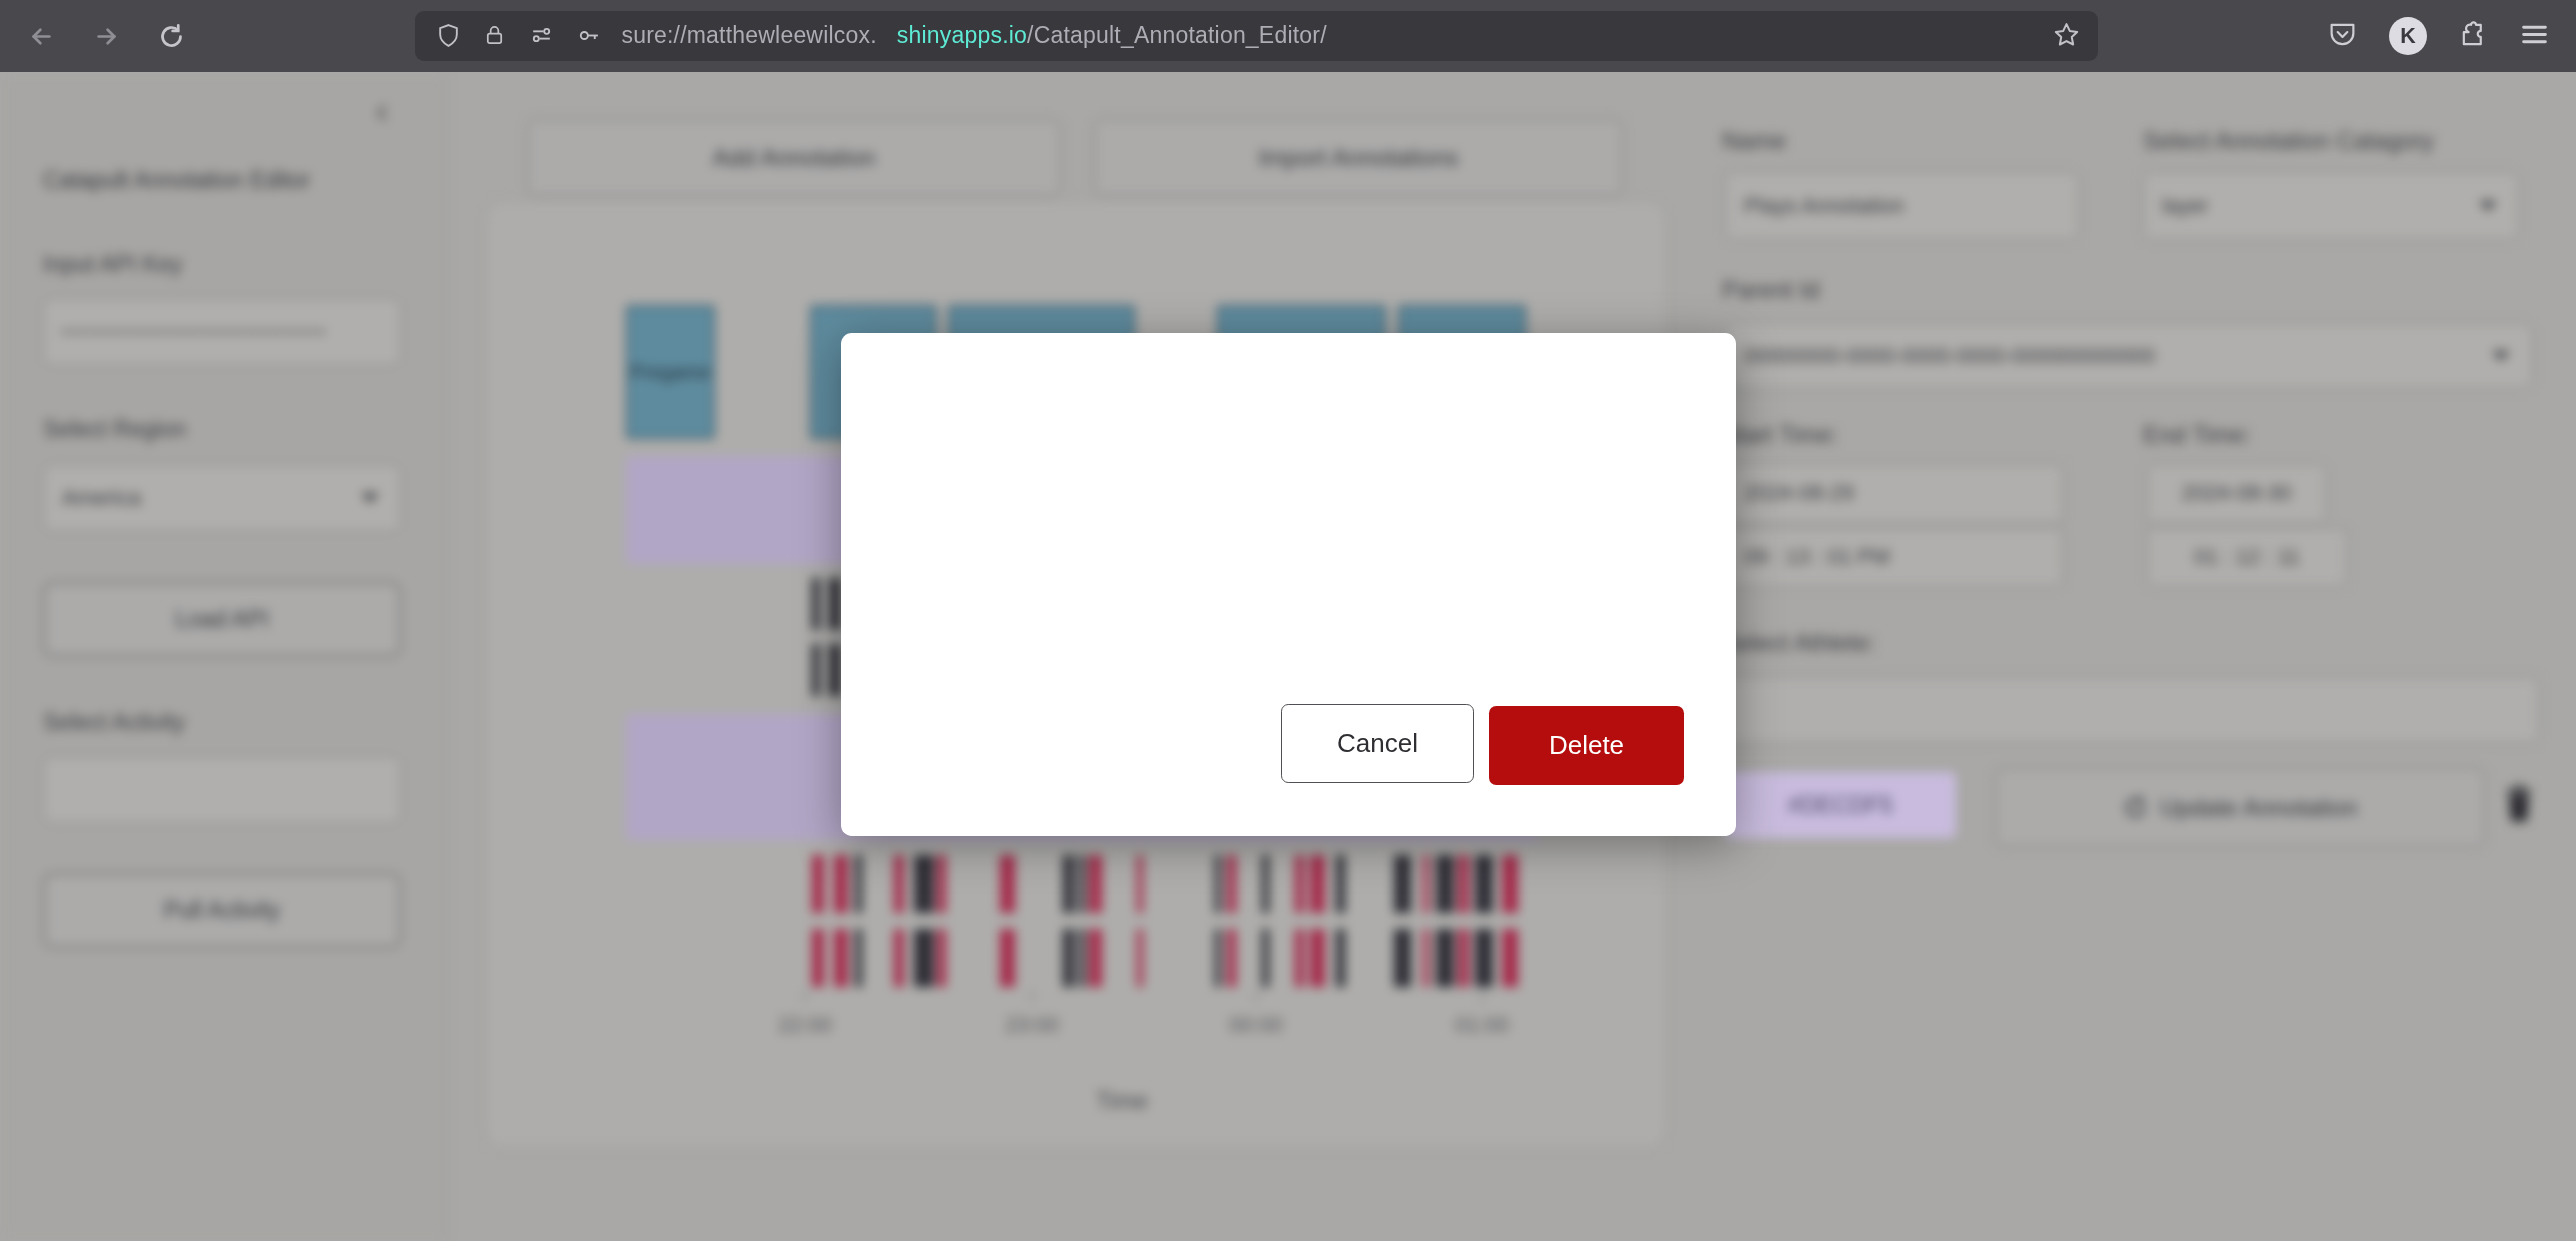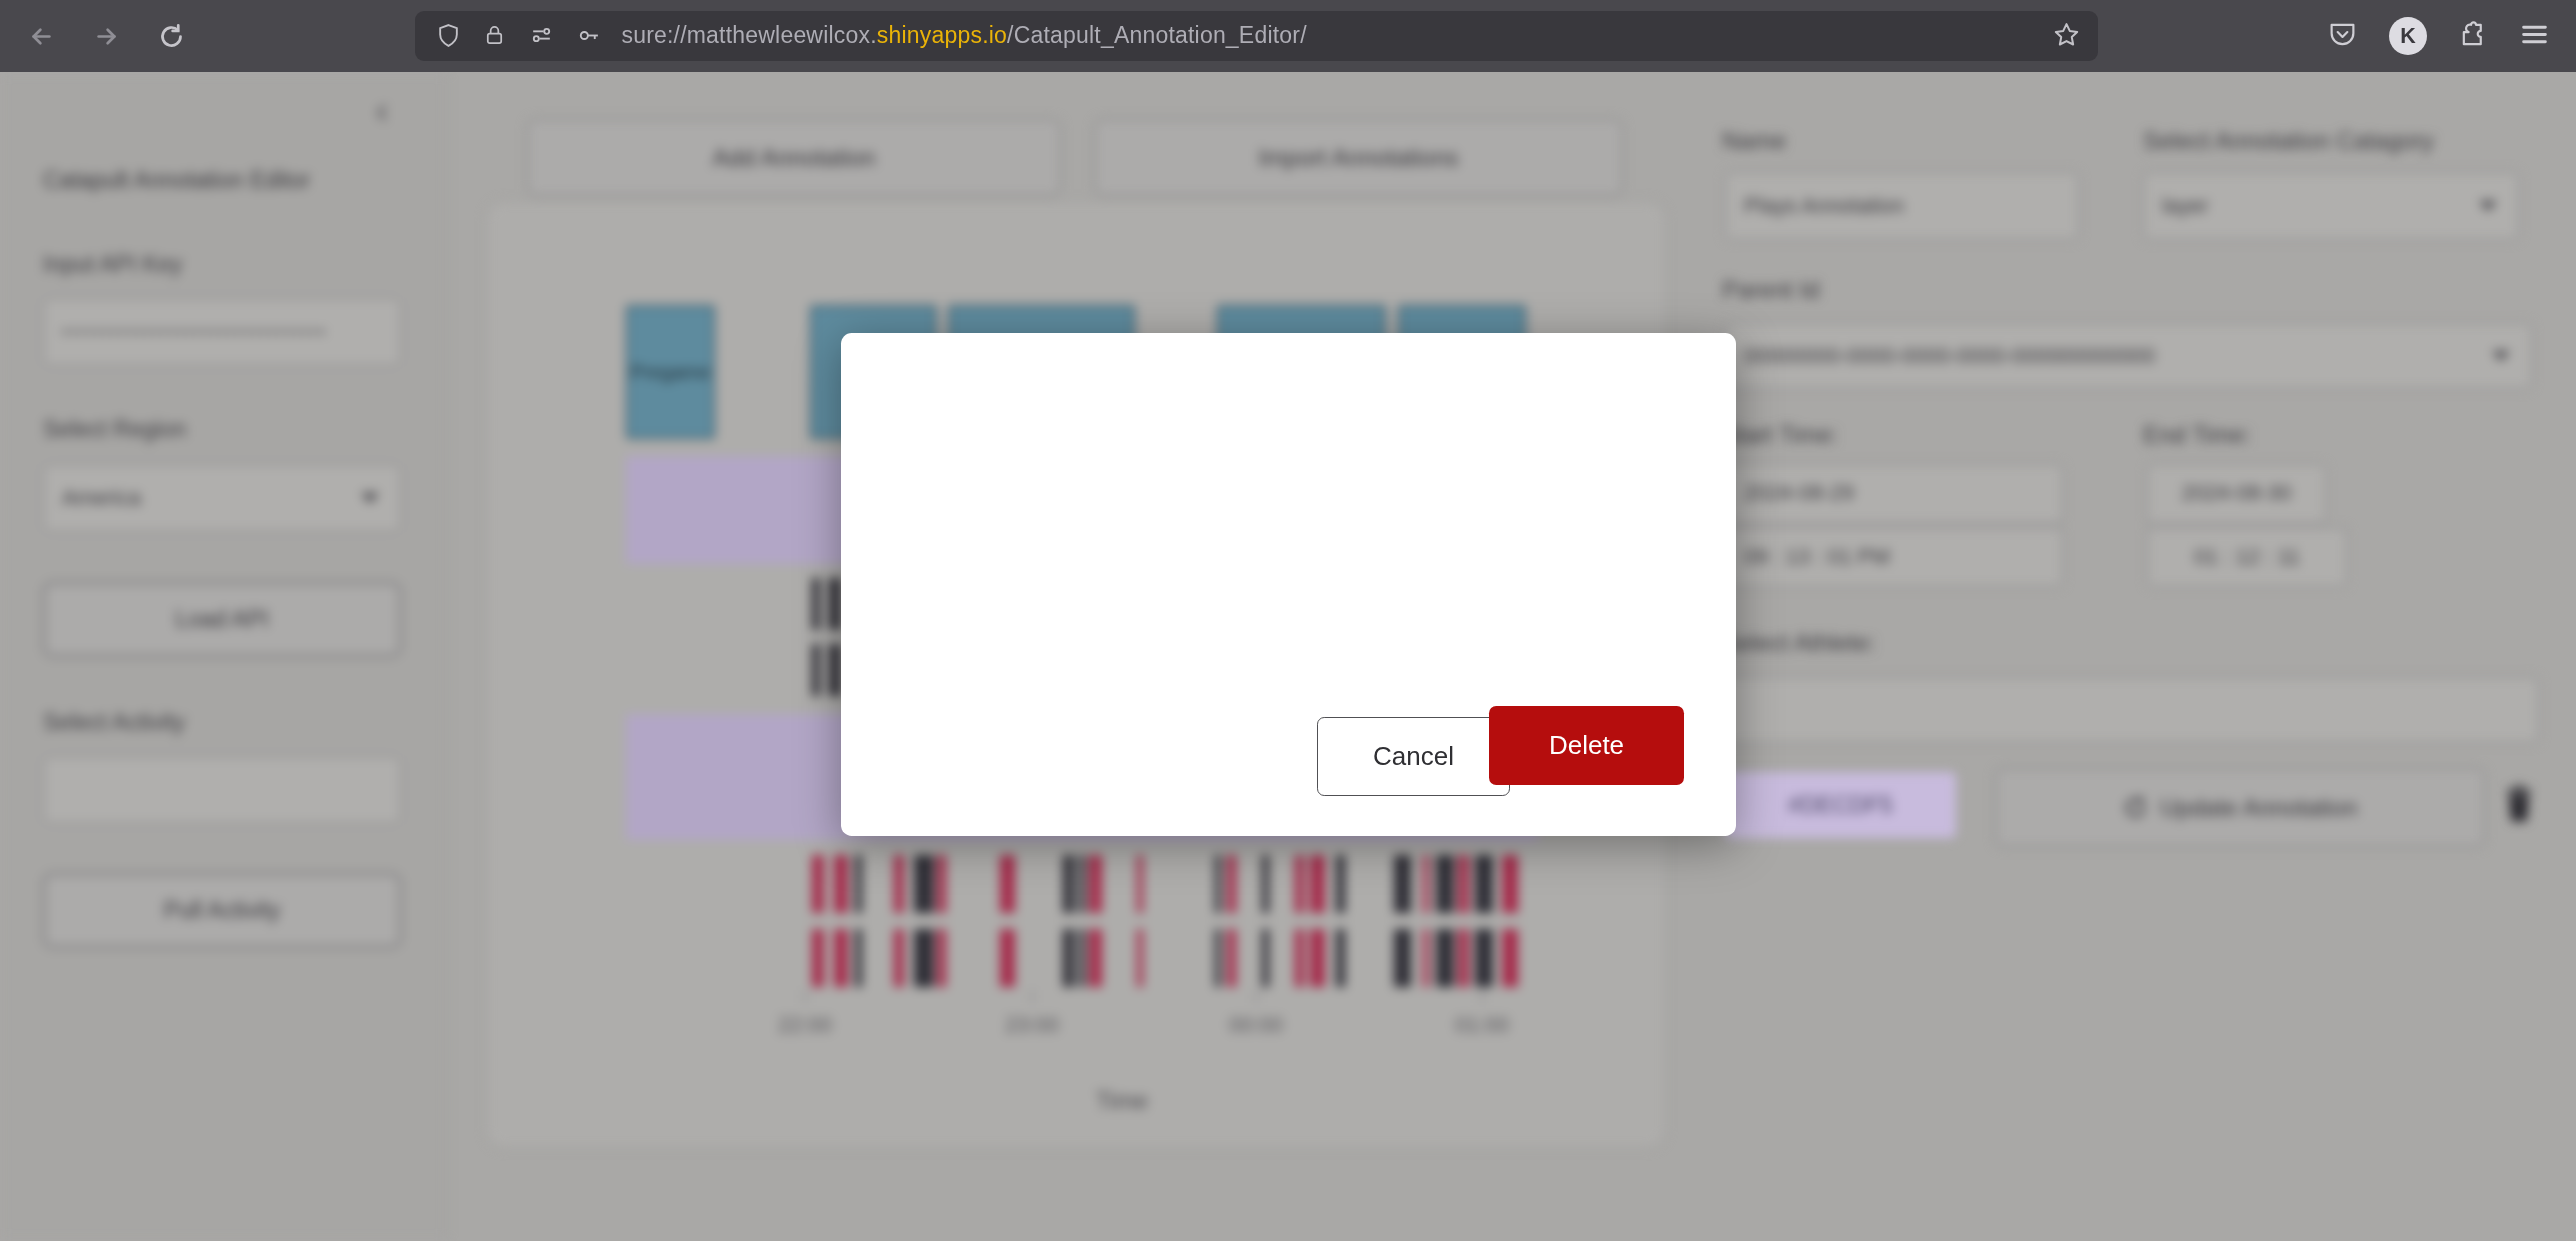--- a/index.html
+++ b/index.html
@@ -7,21 +7,21 @@
   body { font-family:"Liberation Sans","DejaVu Sans",sans-serif; }
   #stage { position:relative; width:2576px; height:1241px; overflow:hidden; background:#a9a8a6; }
 
   
   .toolbar { position:absolute; left:0; top:0; width:2576px; height:72px; background:#49484d; z-index:50; display:flex; align-items:center; }
   .nav-ico { position:absolute; top:12.5px; width:47px; height:47px; display:flex; align-items:center; justify-content:center; border-radius:5.4px; color:#b9b8bf; }
   .nav-ico svg { display:block; }
   .urlbar { position:absolute; left:415px; top:10.7px; width:1683px; height:50px; background:#39383d; border-radius:9px; display:flex; align-items:center; color:#c6c5cb; }
   .urlbar .ico { width:27px; height:27px; margin-left:19.7px; flex:0 0 auto; display:flex; align-items:center; justify-content:center; color:#c2c1c7; }
   .url-text { margin-left:19.7px; font-size:23px; white-space:nowrap; color:#aeadb5; letter-spacing:0.2px; }
-  .url-text .domain { color:#eab308; }
+  .url-text .domain { color:#5eead4;margin-left:20px; }
   .star { margin-left:auto; margin-right:18px; color:#c2c1c7; }
   .right-icons { position:absolute; right:0; top:0; height:72px; display:flex; align-items:center; gap:32px; padding-right:27px; color:#cfced4; }
   .avatar { width:38px; height:38px; border-radius:50%; background:#dddce2; color:#3a393e; font-size:21.5px; font-weight:bold; display:flex; align-items:center; justify-content:center; }
 
   
   .page { position:absolute; left:0; top:72px; width:2576px; height:1169px; overflow:hidden; }
   .blurwrap { position:absolute; inset:0; filter:blur(5.4px); }
 
   .sidebar { position:absolute; left:0; top:0; width:447px; height:1169px; background:#a7a6a4; border-right:1.8px solid #99989六; border-right:1.8px solid #999896; }
   .sb-title { position:absolute; left:43px; top:95px; font-size:23px; color:#39383d; }
@@ -46,21 +46,21 @@
   .rp-label { position:absolute; font-size:24px; color:#3c3b40; }
   .swatch { position:absolute; border-radius:5.4px; display:flex; align-items:center; justify-content:center; font-size:23px; color:#494364; background:#c8bbdd; }
   .trash { position:absolute; color:#2c2b31; }
 
   
   .modal { position:absolute; left:841px; top:333px; width:895px; height:503px; background:#ffffff; border-radius:10.7px; box-shadow:0 9px 45px rgba(0,0,0,.35); z-index:40; }
   .modal-title { position:absolute; left:43px; top:356px; font-size:41px; color:#202124; }
   .modal-title { top:41px; }
   .modal-body { position:absolute; left:43px; top:175px; width:796px; font-size:26px; line-height:1.62; color:#2e2e30; }
   .modal-btn { position:absolute; height:79px; border-radius:7.2px; display:flex; align-items:center; justify-content:center; font-size:26px; }
-  .btn-cancel { left:440px; top:384px; width:193px; background:#ffffff; border:1.8px solid #50505四; border:1.8px solid #505054; color:#2f2f33;margin-left:36px; }
+  .btn-cancel { left:440px; top:371px; width:193px; background:#ffffff; border:1.8px solid #50505四; border:1.8px solid #505054; color:#2f2f33; }
   .btn-delete { left:648px; top:373px; width:195px; color:#ffffff; border:none; }
 </style>
 </head>
 <body>
 
 <div id="stage">
 
   <div class="toolbar">
     <div class="nav-ico" style="left:18px;">
       <svg width="27" height="27" viewBox="0 0 24 24" fill="none" stroke="#8f8e95" stroke-width="2.4" stroke-linecap="round" stroke-linejoin="round">

